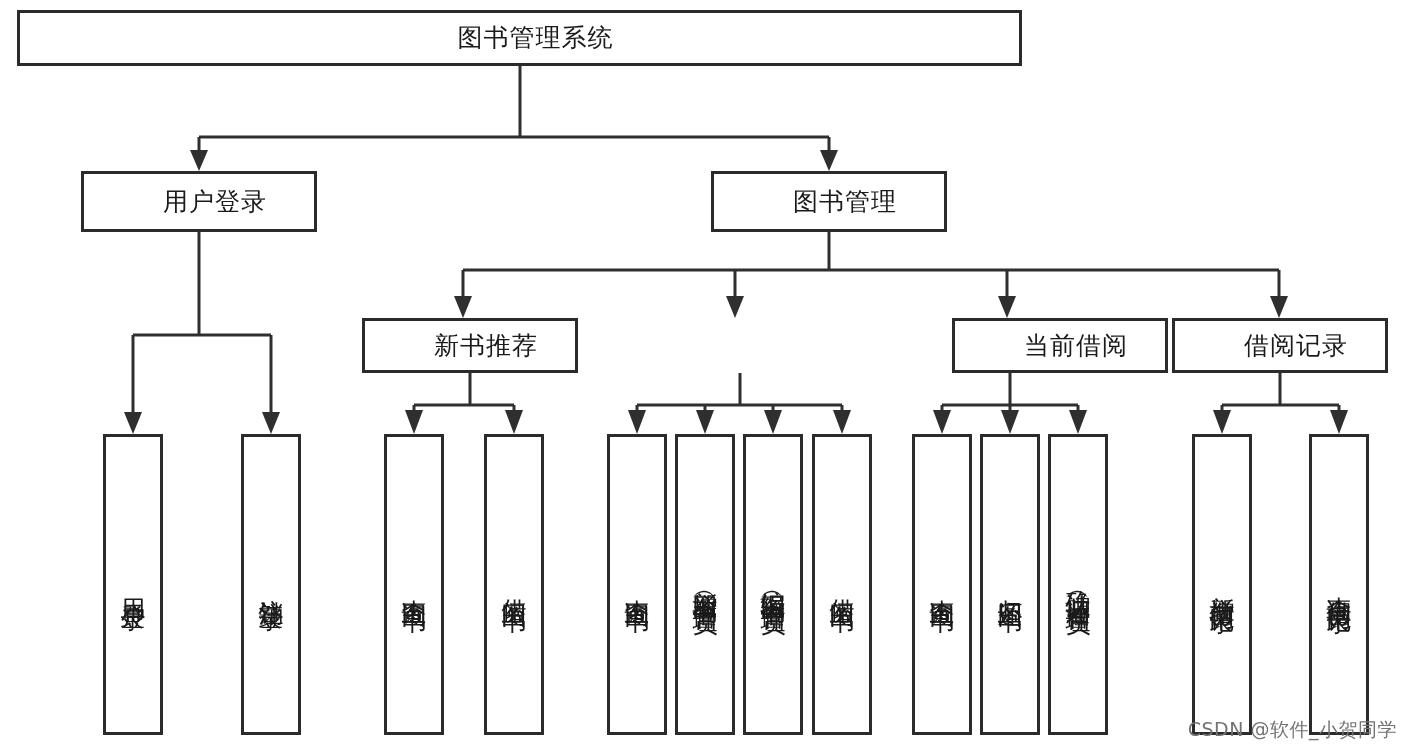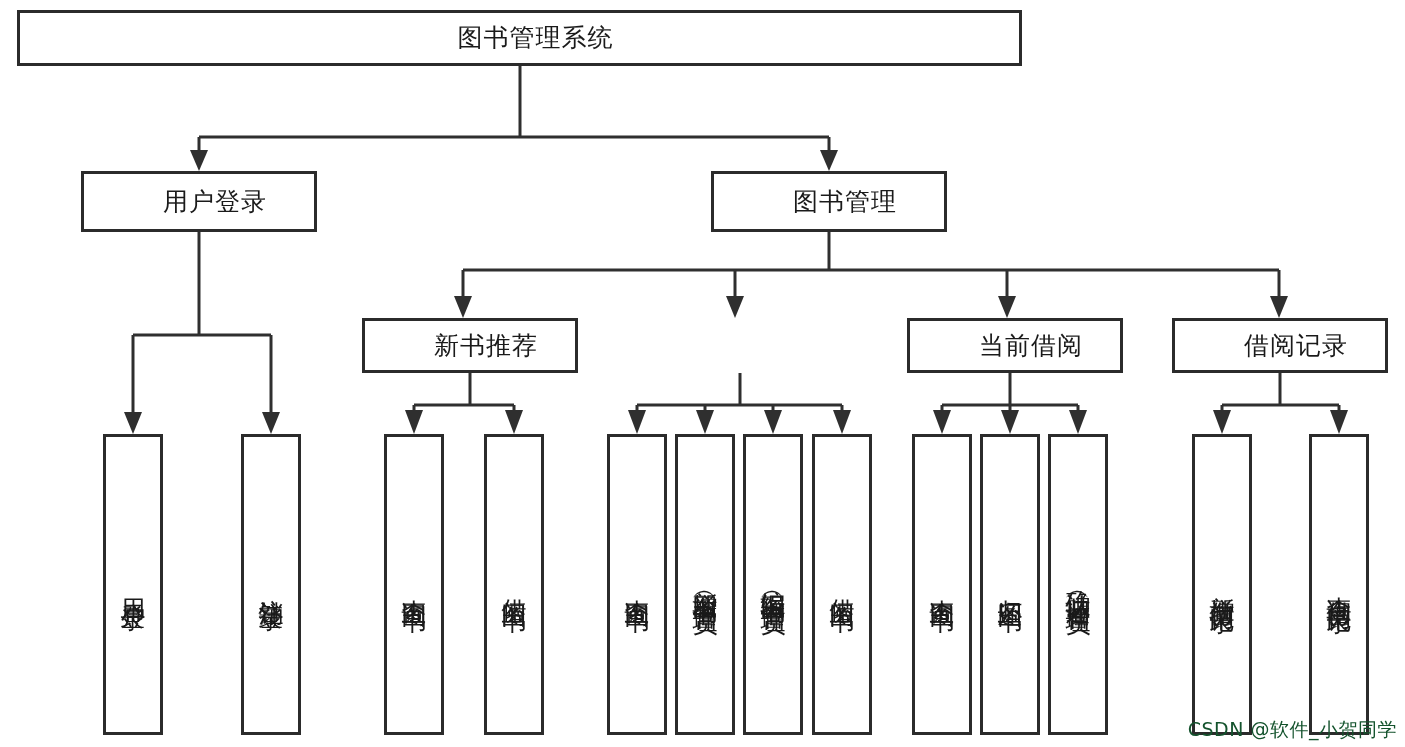--- a/index.html
+++ b/index.html
@@ -70,21 +70,21 @@
     letter-spacing: 3px;
     white-space: nowrap;
     color: #1a1a1a;
   }
   
   #watermark {
     position: absolute;
     right: 8px;
     bottom: 4px;
     font-size: 19px;
-    color: #14532d;
+    color: #737373;
     letter-spacing: 0.5px;
     white-space: nowrap;
   }
 </style>
 </head>
 <body>
 
 <div id="canvas">
 
   <svg id="wires" viewBox="0 0 1405 747">
@@ -150,21 +150,21 @@
     <line x1="1339" y1="405" x2="1339" y2="414"></line>
     <polygon points="1330,410 1348,410 1339,434"></polygon>
   </svg>
 
   <div class="node horiz root" style="left:17px; top:10px; width:1005px; height:56px;">图书管理系统</div>
 
   <div class="node horiz" style="left:81px; top:171px; width:236px; height:61px;">用户登录</div>
   <div class="node horiz" style="left:362px; top:318px; width:216px; height:55px;">新书推荐</div>
 
   <div class="node horiz" style="left:711px; top:171px; width:236px; height:61px;">图书管理</div>
-  <div class="node horiz" style="left:907px; top:318px; width:216px; height:55px;">当前借阅</div>
+  <div class="node horiz" style="left:952px; top:318px; width:216px; height:55px;">当前借阅</div>
   <div class="node horiz" style="left:1172px; top:318px; width:216px; height:55px;">借阅记录</div>
 
   <div class="node leaf" style="left:103px; top:434px; width:60px; height:301px;">
     <span class="vtext">用户登录</span>
   </div>
   <div class="node leaf" style="left:241px; top:434px; width:60px; height:301px;">
     <span class="vtext">注销登录</span>
   </div>
 
   <div class="node leaf" style="left:384px; top:434px; width:60px; height:301px;">

